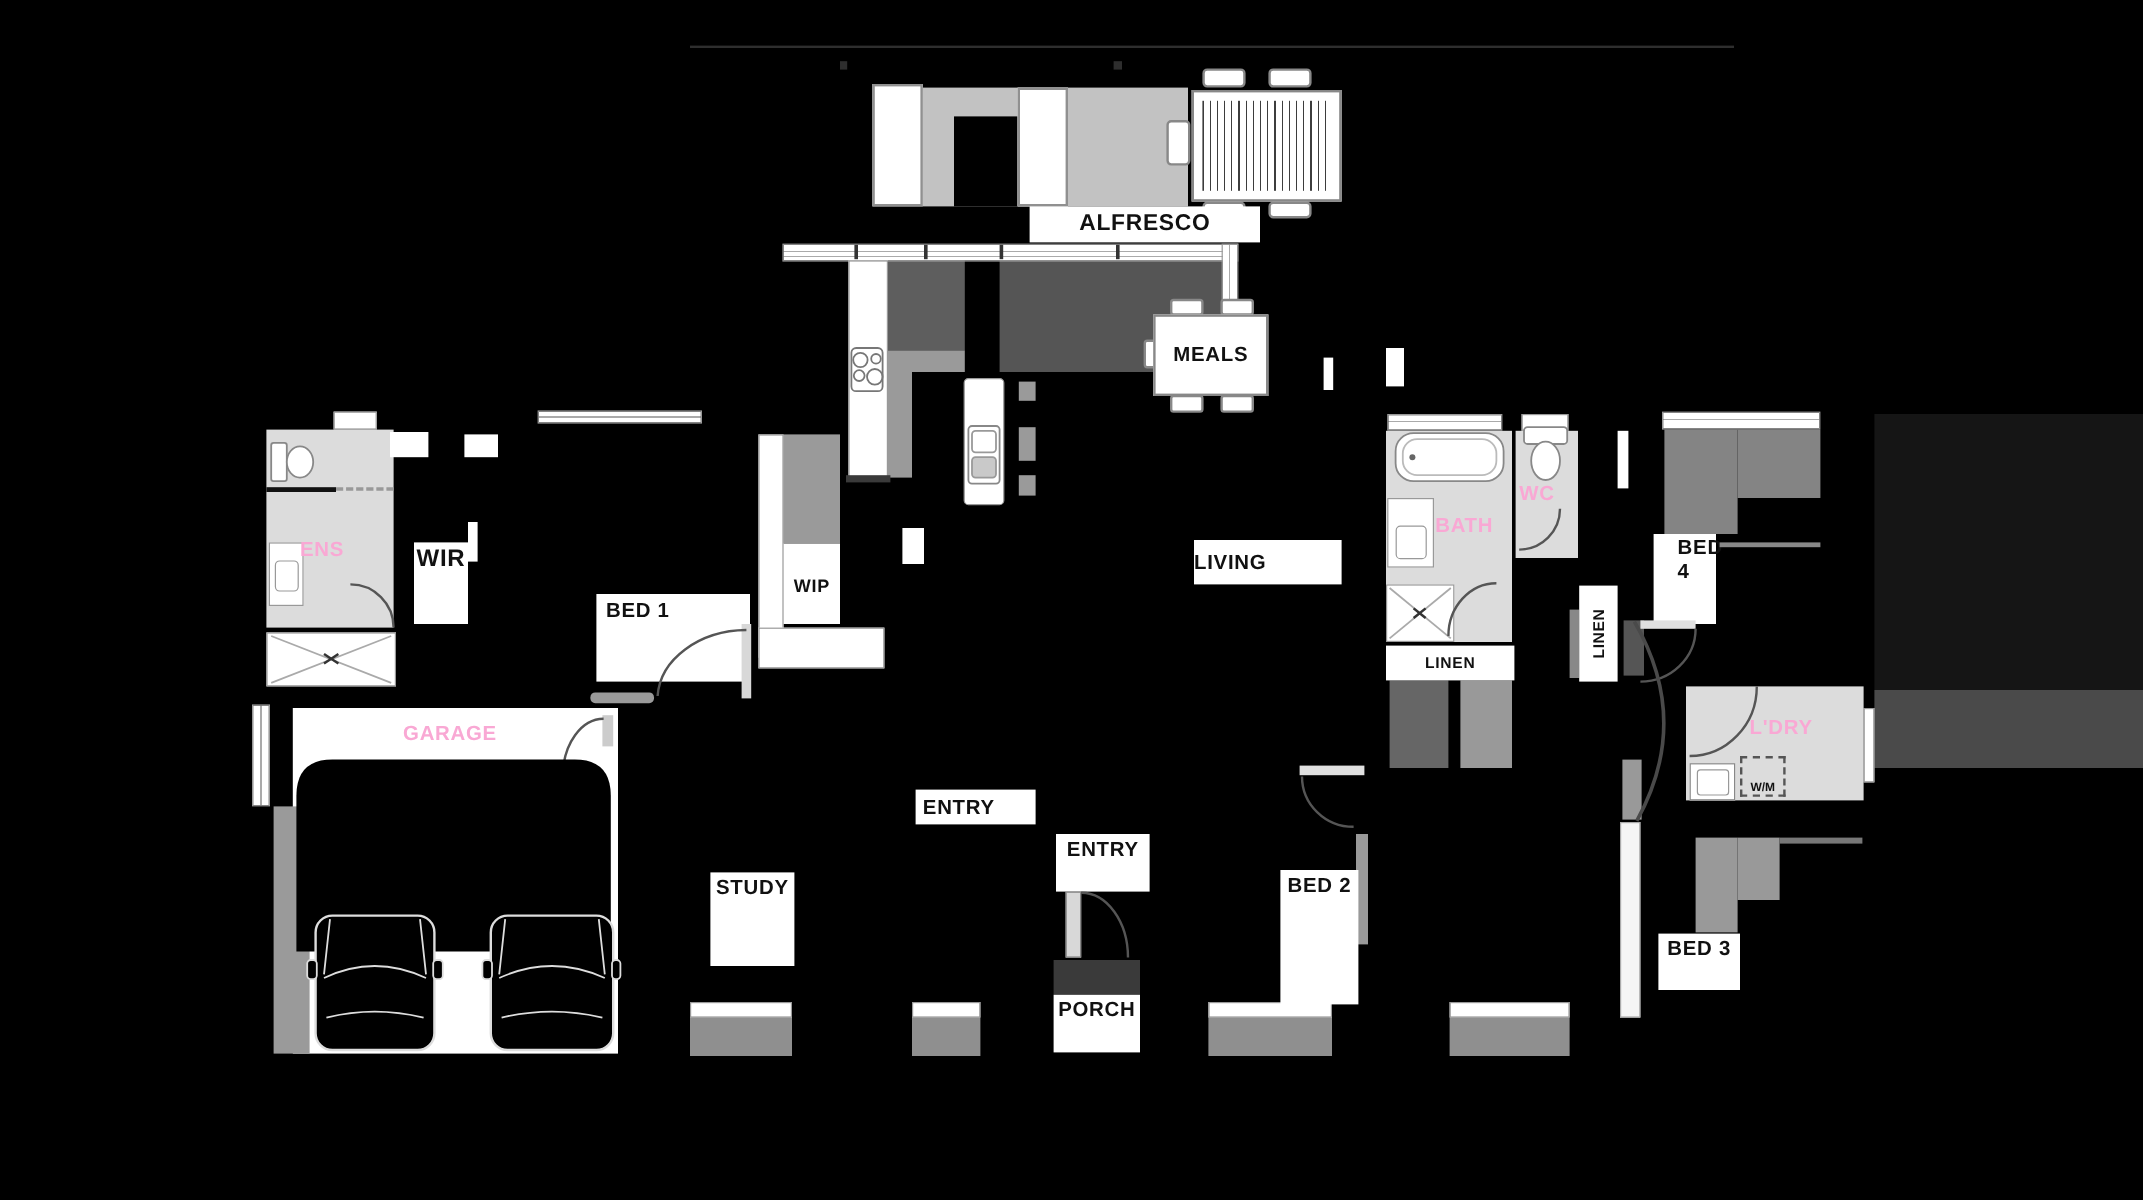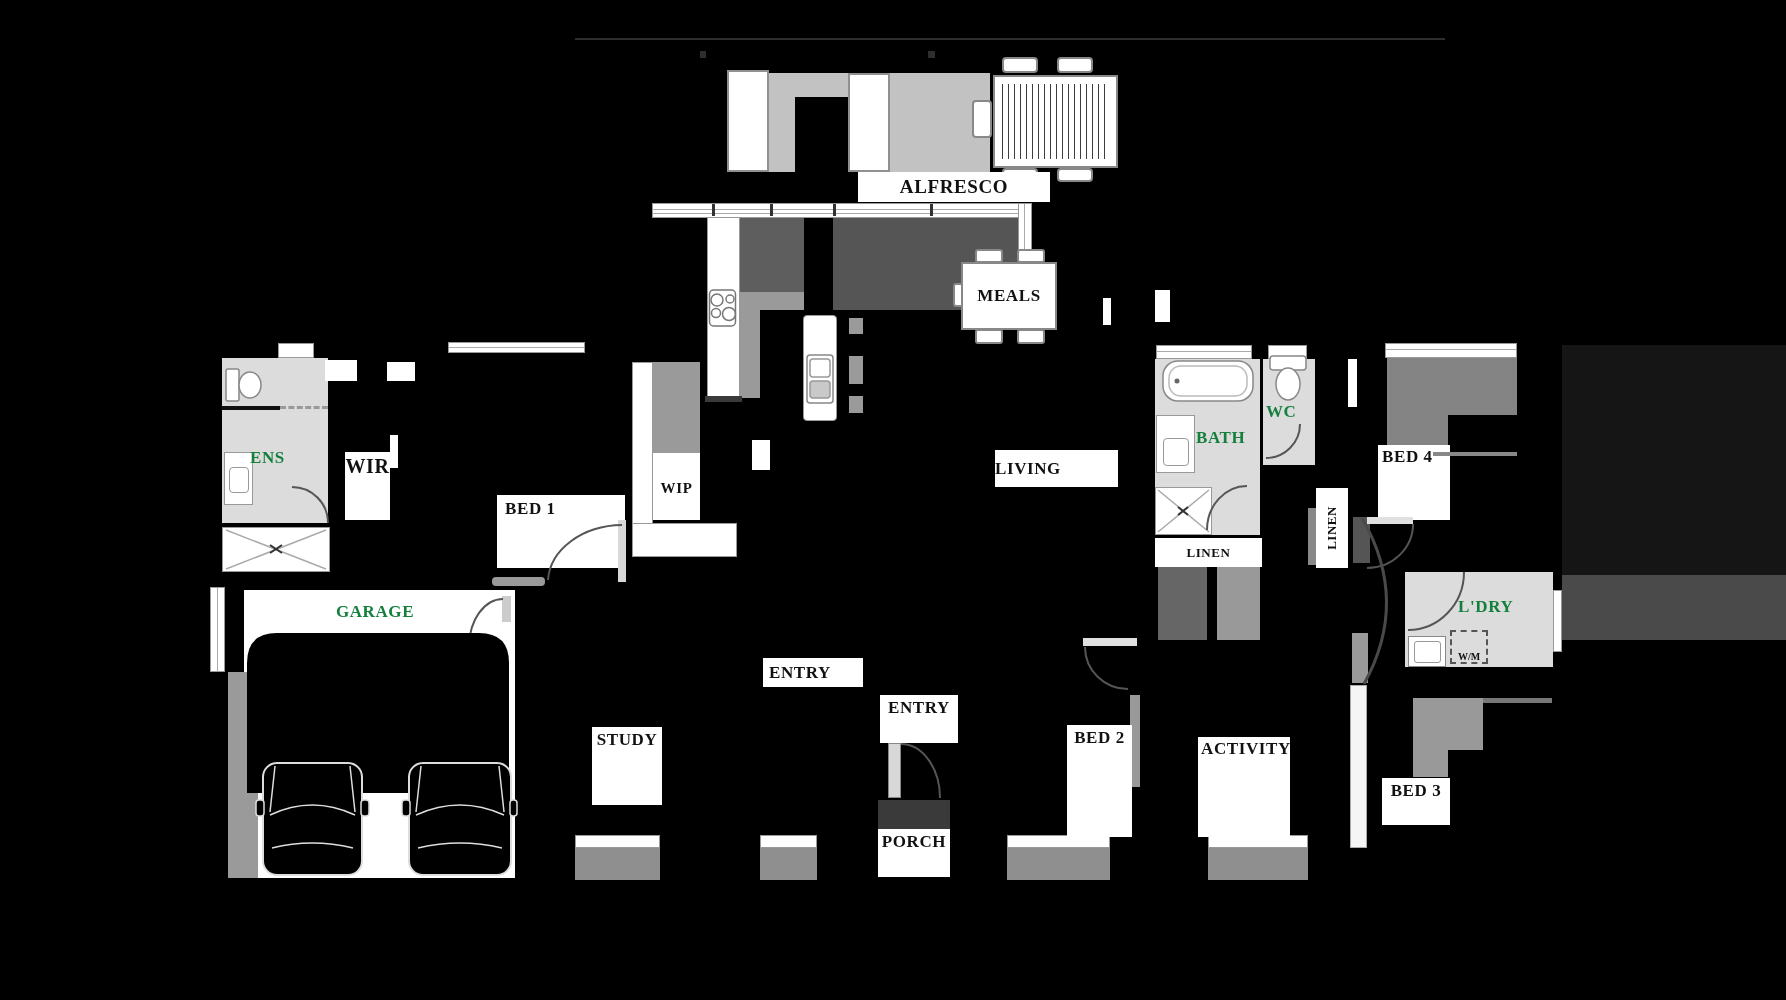--- a/index.html
+++ b/index.html
@@ -1,21 +1,21 @@
 <!DOCTYPE html>
 <html><head>
 <meta charset="utf-8">
 <style>
   html,body{margin:0;padding:0;background:#000;}
   #plan{position:relative;width:1786px;height:1000px;background:#000;overflow:hidden;
-        font-family:Liberation Serif, serif;}
+        font-family:Liberation Sans, sans-serif;}
   .abs{position:absolute;}
   .white{background:#fff;}
   .outl{outline:2px solid #909090;outline-offset:-2px;}
-  .lbl{color:#15803d;font-weight:bold;font-size:17px;letter-spacing:.6px;z-index:4;}
+  .lbl{color:#f9a8d4;font-weight:bold;font-size:17px;letter-spacing:.6px;z-index:4;}
   .lblbox{background:#fff;color:#111;font-weight:bold;font-size:17px;letter-spacing:.6px;z-index:4;}
   .tcenter{display:flex;align-items:center;justify-content:center;}
   .ttop{display:flex;justify-content:center;align-items:flex-start;padding-top:3px;box-sizing:border-box;}
   .vtext{position:absolute;left:50%;top:50%;transform:translate(-50%,-50%) rotate(-90deg);
          font-size:13px;font-weight:bold;letter-spacing:.5px;white-space:nowrap;color:#111;}
   .slats{position:absolute;inset:7px;background:repeating-linear-gradient(90deg,#3d3d3d 0,#3d3d3d 1px,#fff 1px,#fff 6px);}
   svg{position:absolute;left:0;top:0;z-index:5;pointer-events:none;}
 </style>
 </head>
 <body>
@@ -123,21 +123,21 @@
   <div class="abs" style="left:1217px;top:567px;width:43px;height:73px;background:#999;"></div>
 
   <div class="abs" style="left:1308px;top:508px;width:8px;height:57px;background:#888;z-index:2;"></div>
   <div class="abs" style="left:1316px;top:488px;width:32px;height:80px;background:#fff;z-index:4;">
     <span class="vtext">LINEN</span>
   </div>
 
   <div class="abs white" style="left:1385px;top:343px;width:132px;height:15px;border:1px solid #999;box-sizing:border-box;background:linear-gradient(#fff 0 5px,#aaa 5px 6px,#fff 6px);z-index:2;"></div>
   <div class="abs" style="left:1387px;top:358px;width:61px;height:87px;background:#848484;"></div>
   <div class="abs" style="left:1448px;top:358px;width:69px;height:57px;background:#848484;"></div>
-  <div class="abs lblbox" style="left:1378px;top:445px;width:72px;height:75px;padding:2px 0 0 4px;box-sizing:border-box;"><span>BED 4</span></div>
+  <div class="abs lblbox" style="left:1378px;top:445px;width:52px;height:75px;padding:2px 0 0 20px;box-sizing:border-box;"><span>BED 4</span></div>
   <div class="abs" style="left:1433px;top:452px;width:84px;height:4px;background:#888;z-index:6;"></div>
   <div class="abs" style="left:1367px;top:517px;width:46px;height:7px;background:#e0e0e0;z-index:5;"></div>
 
   <div class="abs" style="left:1405px;top:572px;width:148px;height:95px;background:#dcdcdc;"></div>
   <div class="abs lbl" style="left:1458px;top:597px;z-index:4;"><span>L'DRY</span></div>
   <div class="abs" style="left:1450px;top:630px;width:38px;height:34px;border:2px dashed #555;box-sizing:border-box;z-index:3;display:flex;align-items:flex-end;justify-content:center;font-size:10px;font-weight:bold;color:#111;">
       <span>W/M</span>
     </div>
   <div class="abs white" style="left:1408px;top:636px;width:38px;height:31px;border:1px solid #888;box-sizing:border-box;z-index:3;">
     <div class="abs" style="left:5px;top:4px;width:25px;height:20px;border:1px solid #999;border-radius:3px;"></div>
@@ -153,21 +153,20 @@
   <div class="abs" style="left:1483px;top:698px;width:69px;height:5px;background:#777;"></div>
   <div class="abs lblbox ttop" style="left:1382px;top:778px;width:68px;height:47px;">
       <span>BED 3</span>
     </div>
 
   <div class="abs" style="left:1083px;top:638px;width:54px;height:8px;background:#e0e0e0;z-index:5;"></div>
   <div class="abs" style="left:1130px;top:695px;width:10px;height:92px;background:#999;"></div>
   <div class="abs lblbox ttop" style="left:1067px;top:725px;width:65px;height:112px;">
       <span>BED 2</span>
     </div>
-  <div class="abs lblbox" style="left:1198px;top:737px;width:92px;height:100px;padding:2px 0 0 3px;box-sizing:border-box;"><span>ACTIVITY</span></div>
 
   <div class="abs lblbox tcenter" style="left:763px;top:658px;width:100px;height:29px;justify-content:flex-start;padding-left:6px;box-sizing:border-box;">
       <span>ENTRY</span>
     </div>
   <div class="abs lblbox ttop" style="left:592px;top:727px;width:70px;height:78px;">
       <span>STUDY</span>
     </div>
   <div class="abs lblbox ttop" style="left:880px;top:695px;width:78px;height:48px;">
       <span>ENTRY</span>
     </div>

